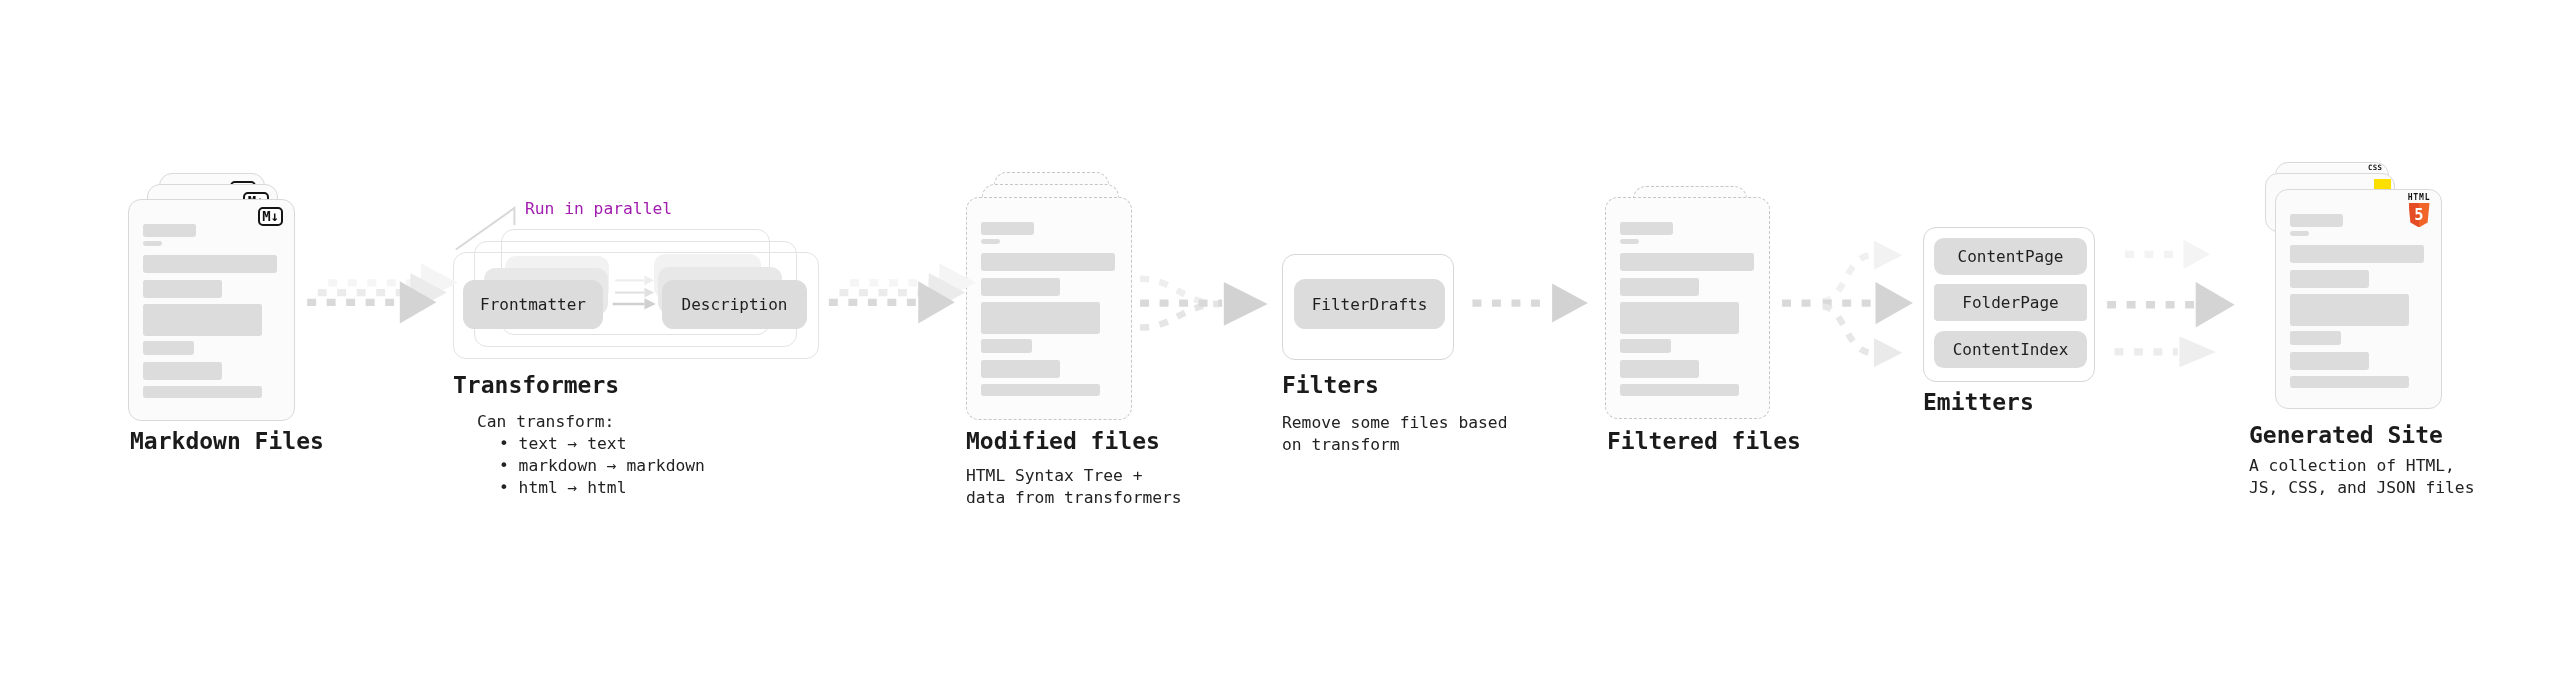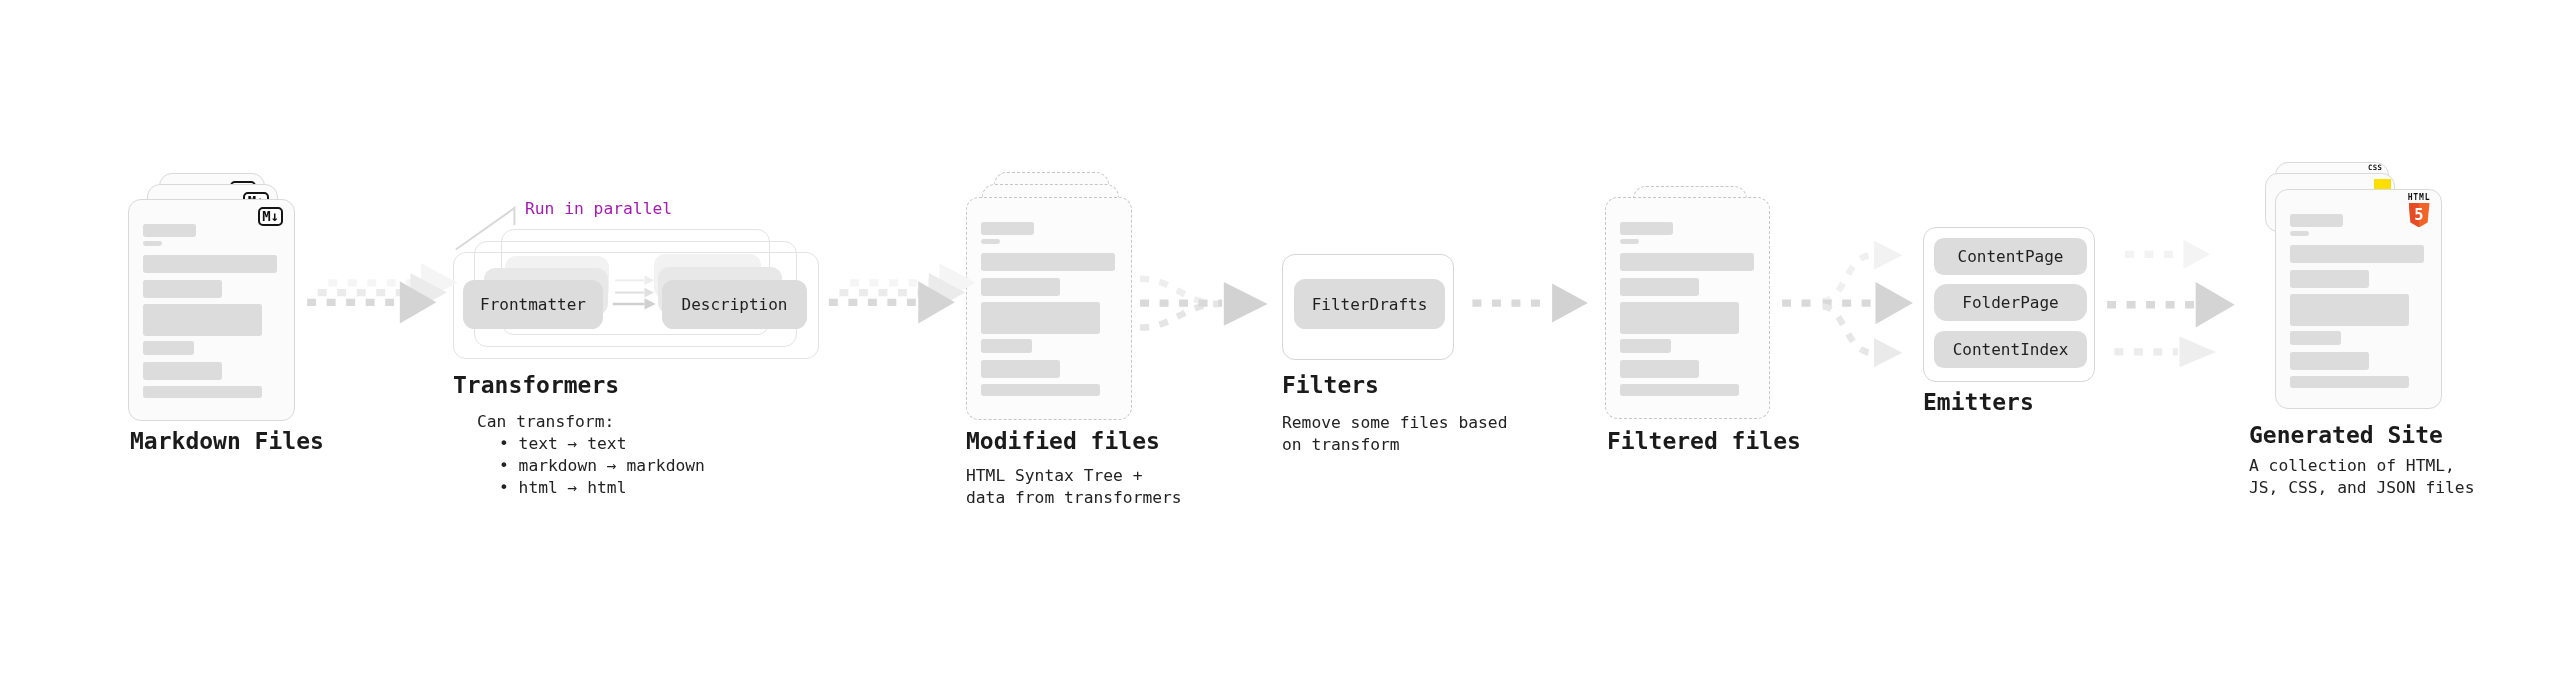--- a/index.html
+++ b/index.html
@@ -211,21 +211,21 @@
       <div class="bar b5"></div>
         <div class="bar b6"></div>
         <div class="bar b7"></div>
         <div class="bar b8"></div>
     </div>
   </div>
   <div class="stack-label" style="left:1607px;top:428px;">Filtered files</div>
 
   <div class="wbox" style="left:1923px;top:227px;width:172px;height:155px;"></div>
   <div class="pill" style="left:1934px;top:238px;width:153px;height:37px;border-radius:9.8px;">ContentPage</div>
-  <div class="pill" style="left:1934px;top:284px;width:153px;height:37px;border-radius:13px;">FolderPage</div>
+  <div class="pill" style="left:1934px;top:284px;width:153px;height:37px;border-radius:4px;">FolderPage</div>
   <div class="pill" style="left:1934px;top:331px;width:153px;height:37px;border-radius:9.8px;">ContentIndex</div>
   <div class="heading" style="left:1923px;top:389px;">Emitters</div>
 
   <div class="filecard z1" style="left:2275px;top:162px;width:114px;height:59px;">
     <span class="csswrap">
       <span class="cssword" style="display:block;">CSS</span>
       <span class="cssbar" style="display:block;"></span>
     </span>
   </div>
   <div class="filecard z2" style="left:2265px;top:173px;width:130px;height:59px;">

